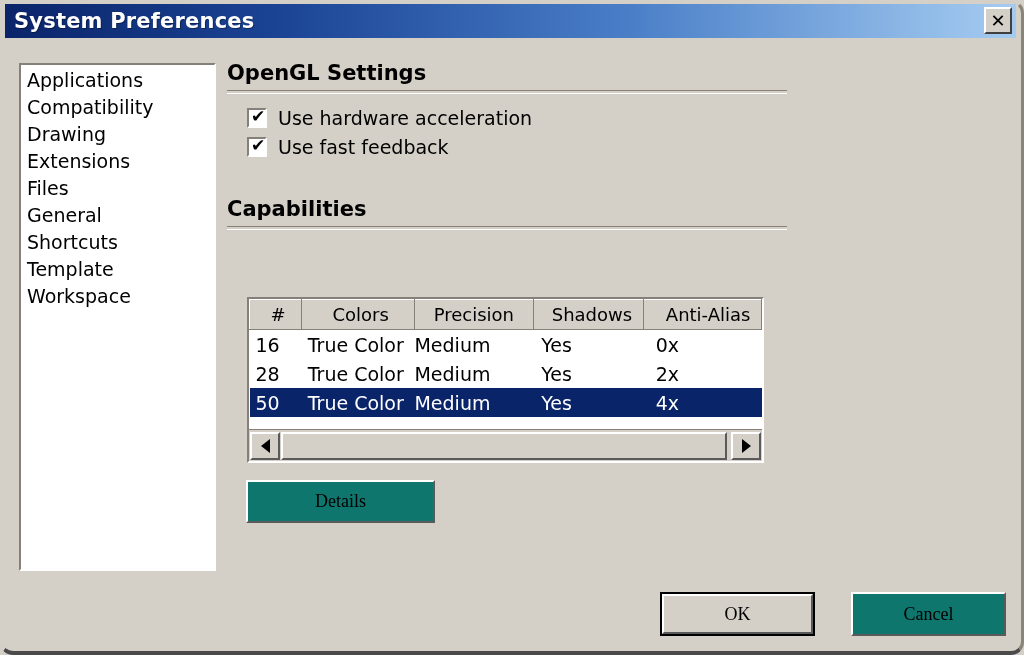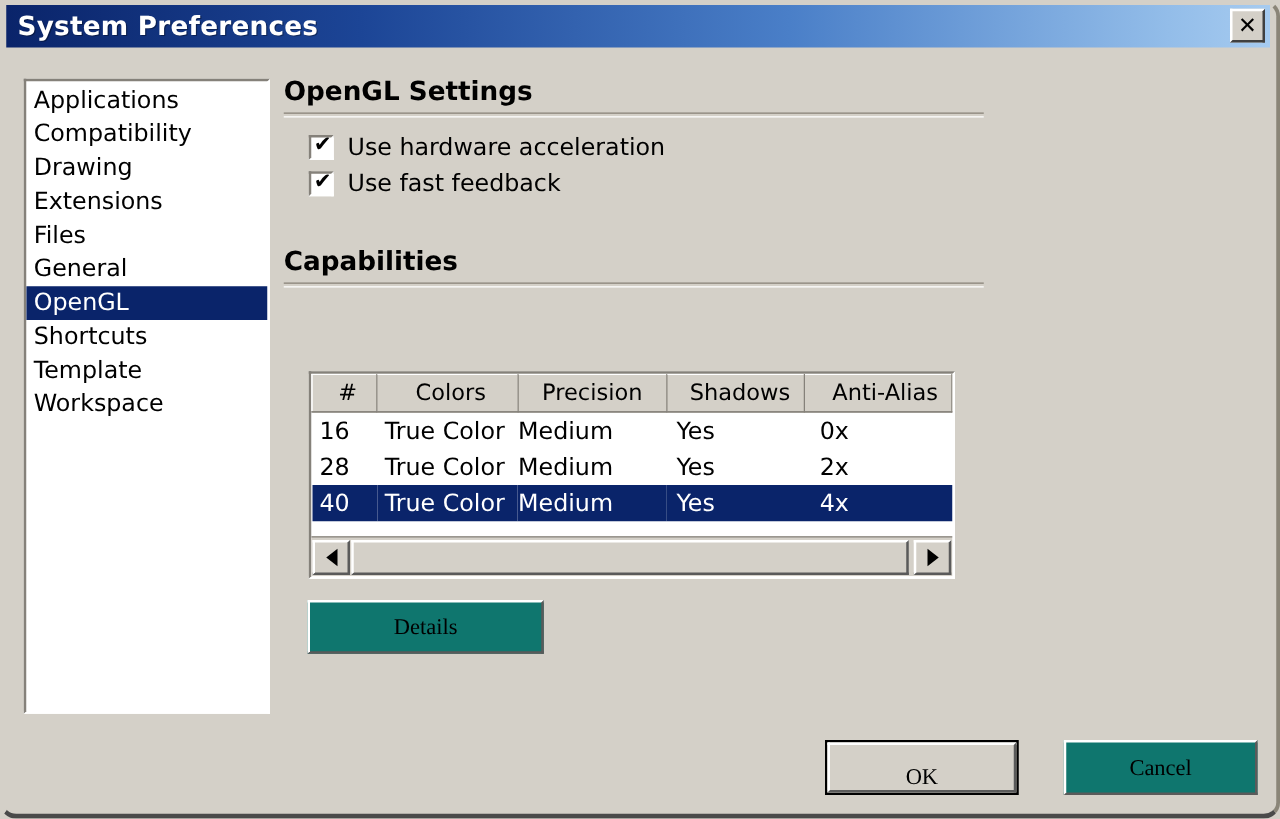--- a/index.html
+++ b/index.html
@@ -283,21 +283,21 @@
   }
   #ok-button .inner {
     width: 100%; height: 100%;
     background: #d4d0c8;
     border-top: 2px solid #ffffff;
     border-left: 2px solid #ffffff;
     border-right: 2px solid #5a5a5a;
     border-bottom: 2px solid #5a5a5a;
     box-sizing: border-box;
     display: flex;
-    align-items: flex-end;
+    align-items: center;
     justify-content: center;
   }
   #cancel-button {
     left: 848px; top: 589px;
     width: 155px; height: 44px;
   }
 </style>
 </head>
 <body>
 
@@ -310,21 +310,20 @@
     </div>
   </div>
 
   <div id="sidebar">
       <div class="sidebar-item"><span>Applications</span></div>
       <div class="sidebar-item"><span>Compatibility</span></div>
       <div class="sidebar-item"><span>Drawing</span></div>
       <div class="sidebar-item"><span>Extensions</span></div>
       <div class="sidebar-item"><span>Files</span></div>
       <div class="sidebar-item"><span>General</span></div>
-      <div class="sidebar-item selected"><span>OpenGL</span></div>
       <div class="sidebar-item"><span>Shortcuts</span></div>
       <div class="sidebar-item"><span>Template</span></div>
       <div class="sidebar-item"><span>Workspace</span></div>
     </div>
 
   <div id="content">
     <div class="group-title">OpenGL Settings</div>
     <div class="etched-line"></div>
     <div id="checkbox-list" style="margin-top:9px;">
         <div class="checkbox-row">
@@ -365,21 +364,21 @@
             <td class="c-anti">0x</td>
           </tr>
           <tr class="">
             <td class="c-num">28</td>
             <td class="c-col">True Color</td>
             <td class="c-prec">Medium</td>
             <td class="c-shad">Yes</td>
             <td class="c-anti">2x</td>
           </tr>
           <tr class="selected">
-            <td class="c-num">40</td>
+            <td class="c-num">50</td>
             <td class="c-col">True Color</td>
             <td class="c-prec">Medium</td>
             <td class="c-shad">Yes</td>
             <td class="c-anti">4x</td>
           </tr>
         </tbody>
     </table>
     <div id="hscroll">
       <div class="scroll-arrow">
           <span class="tri tri-left"></span>

